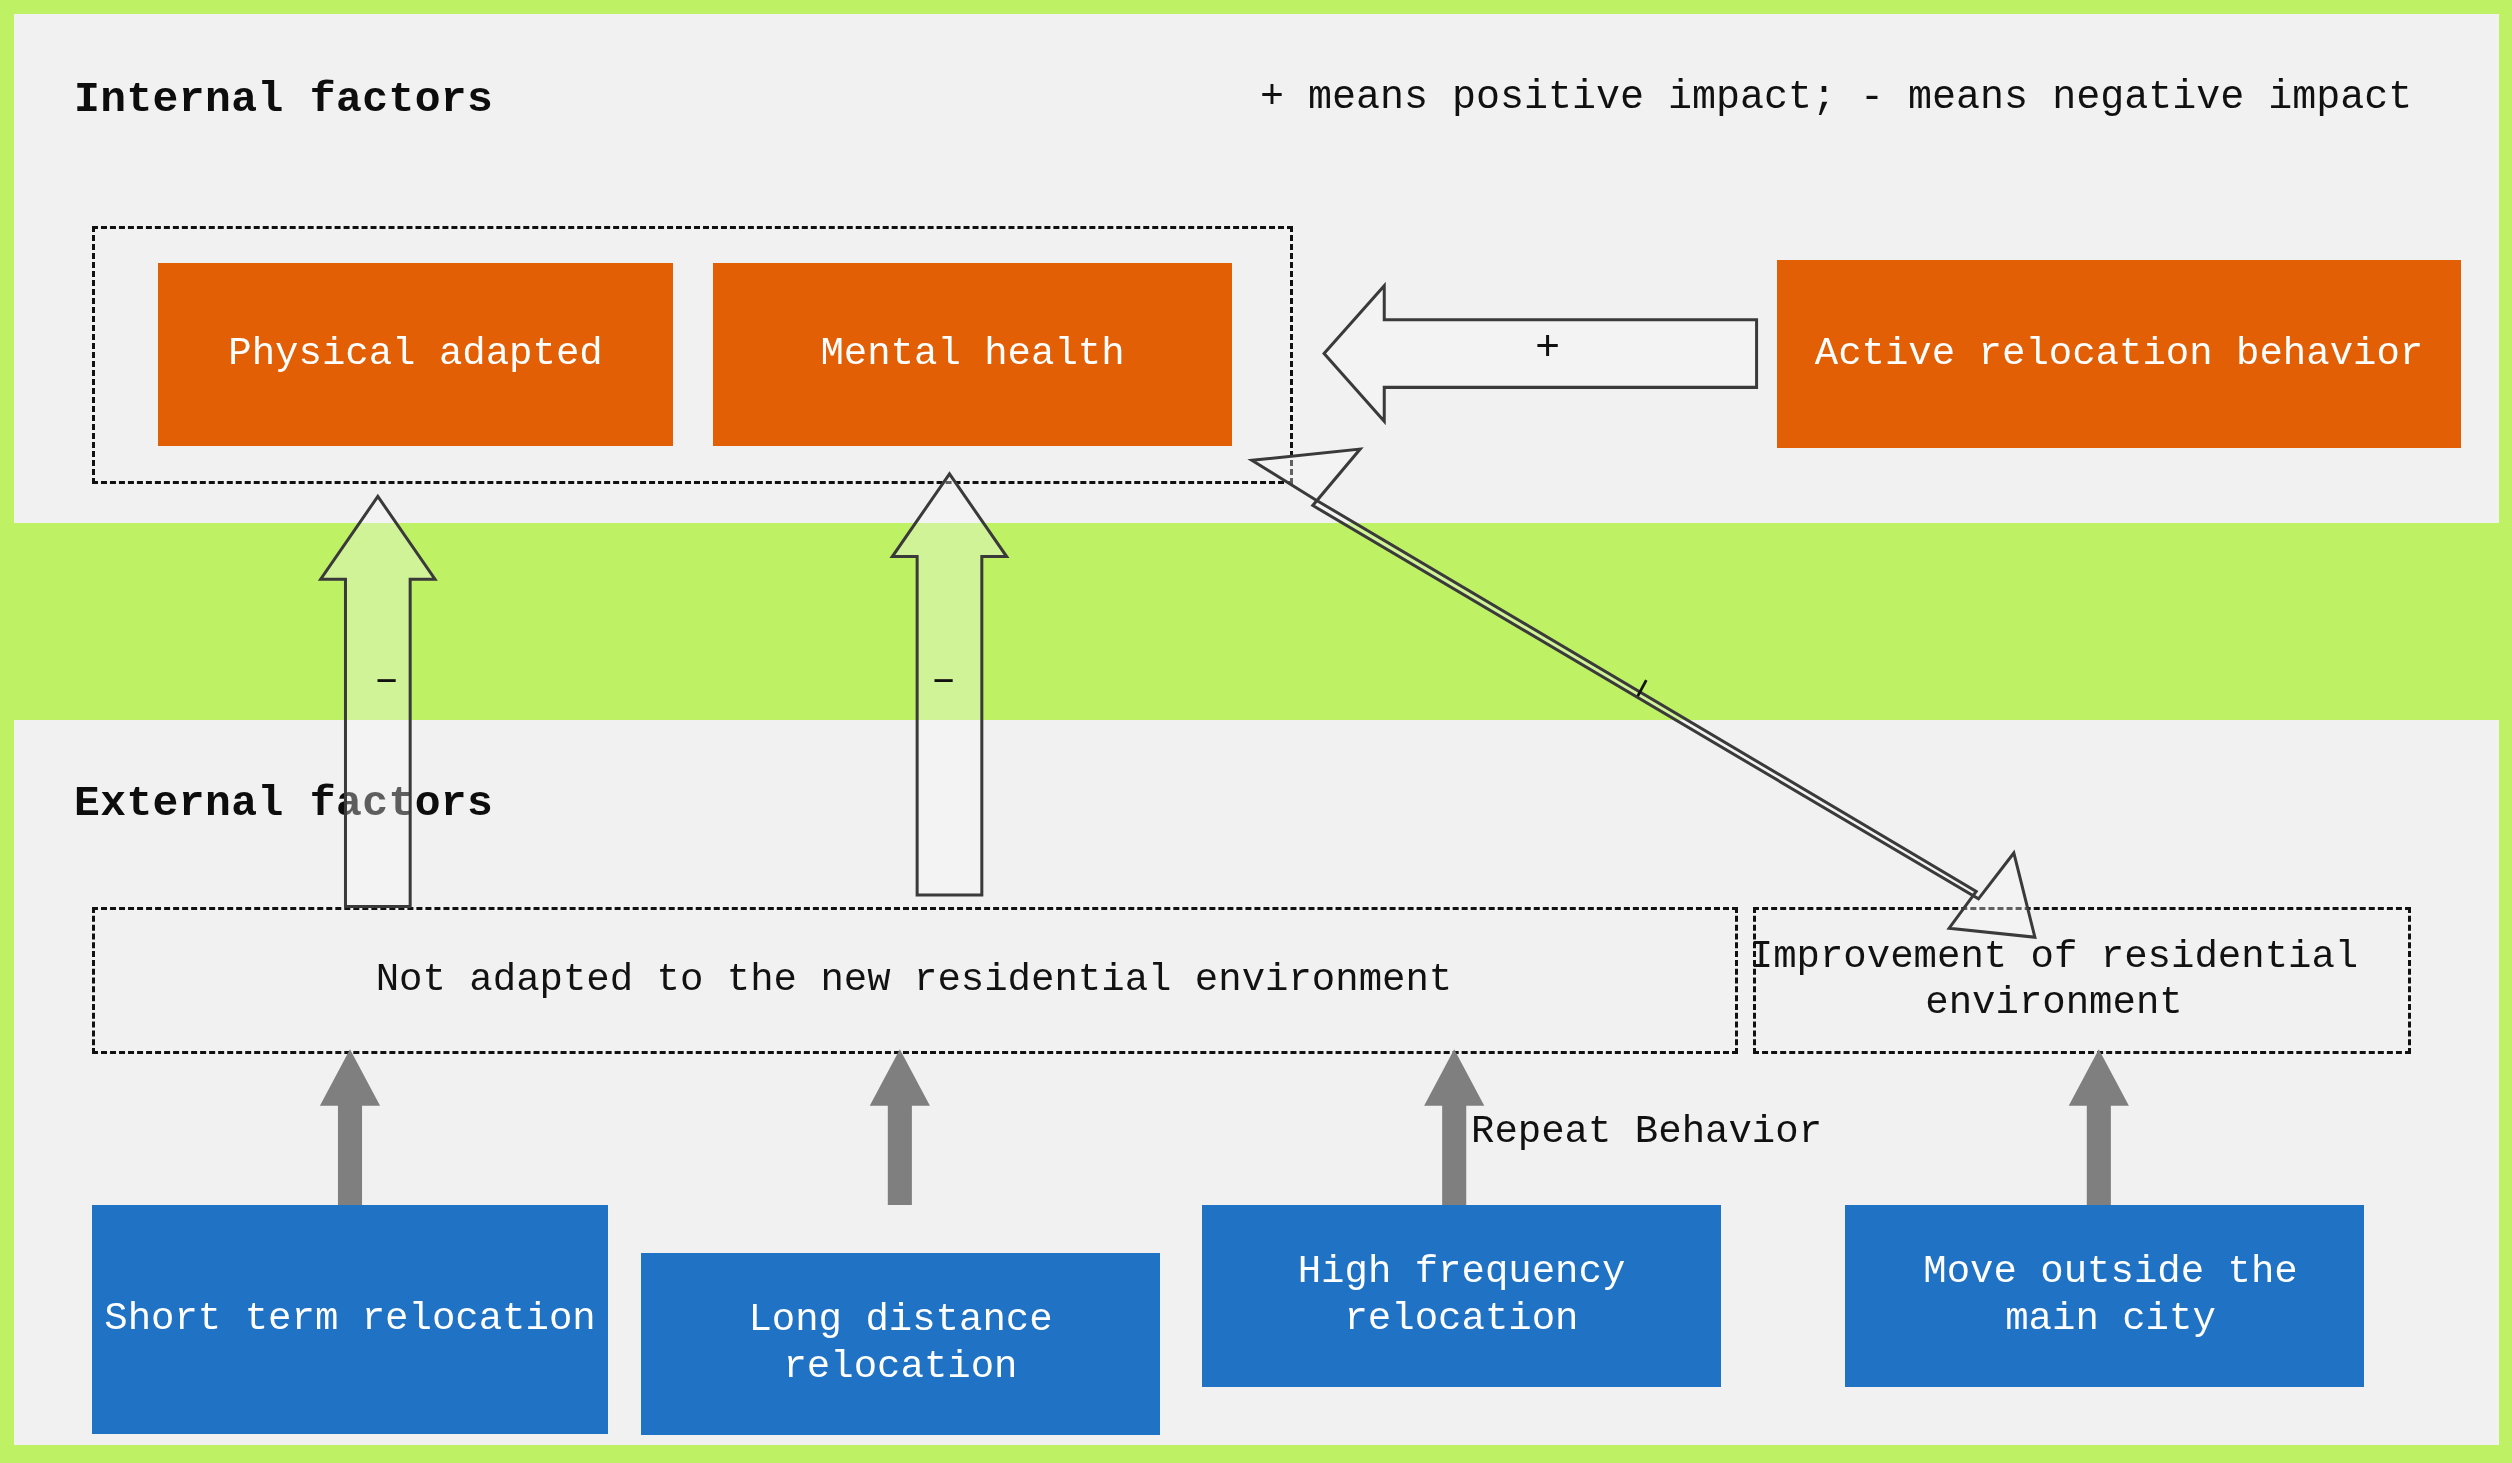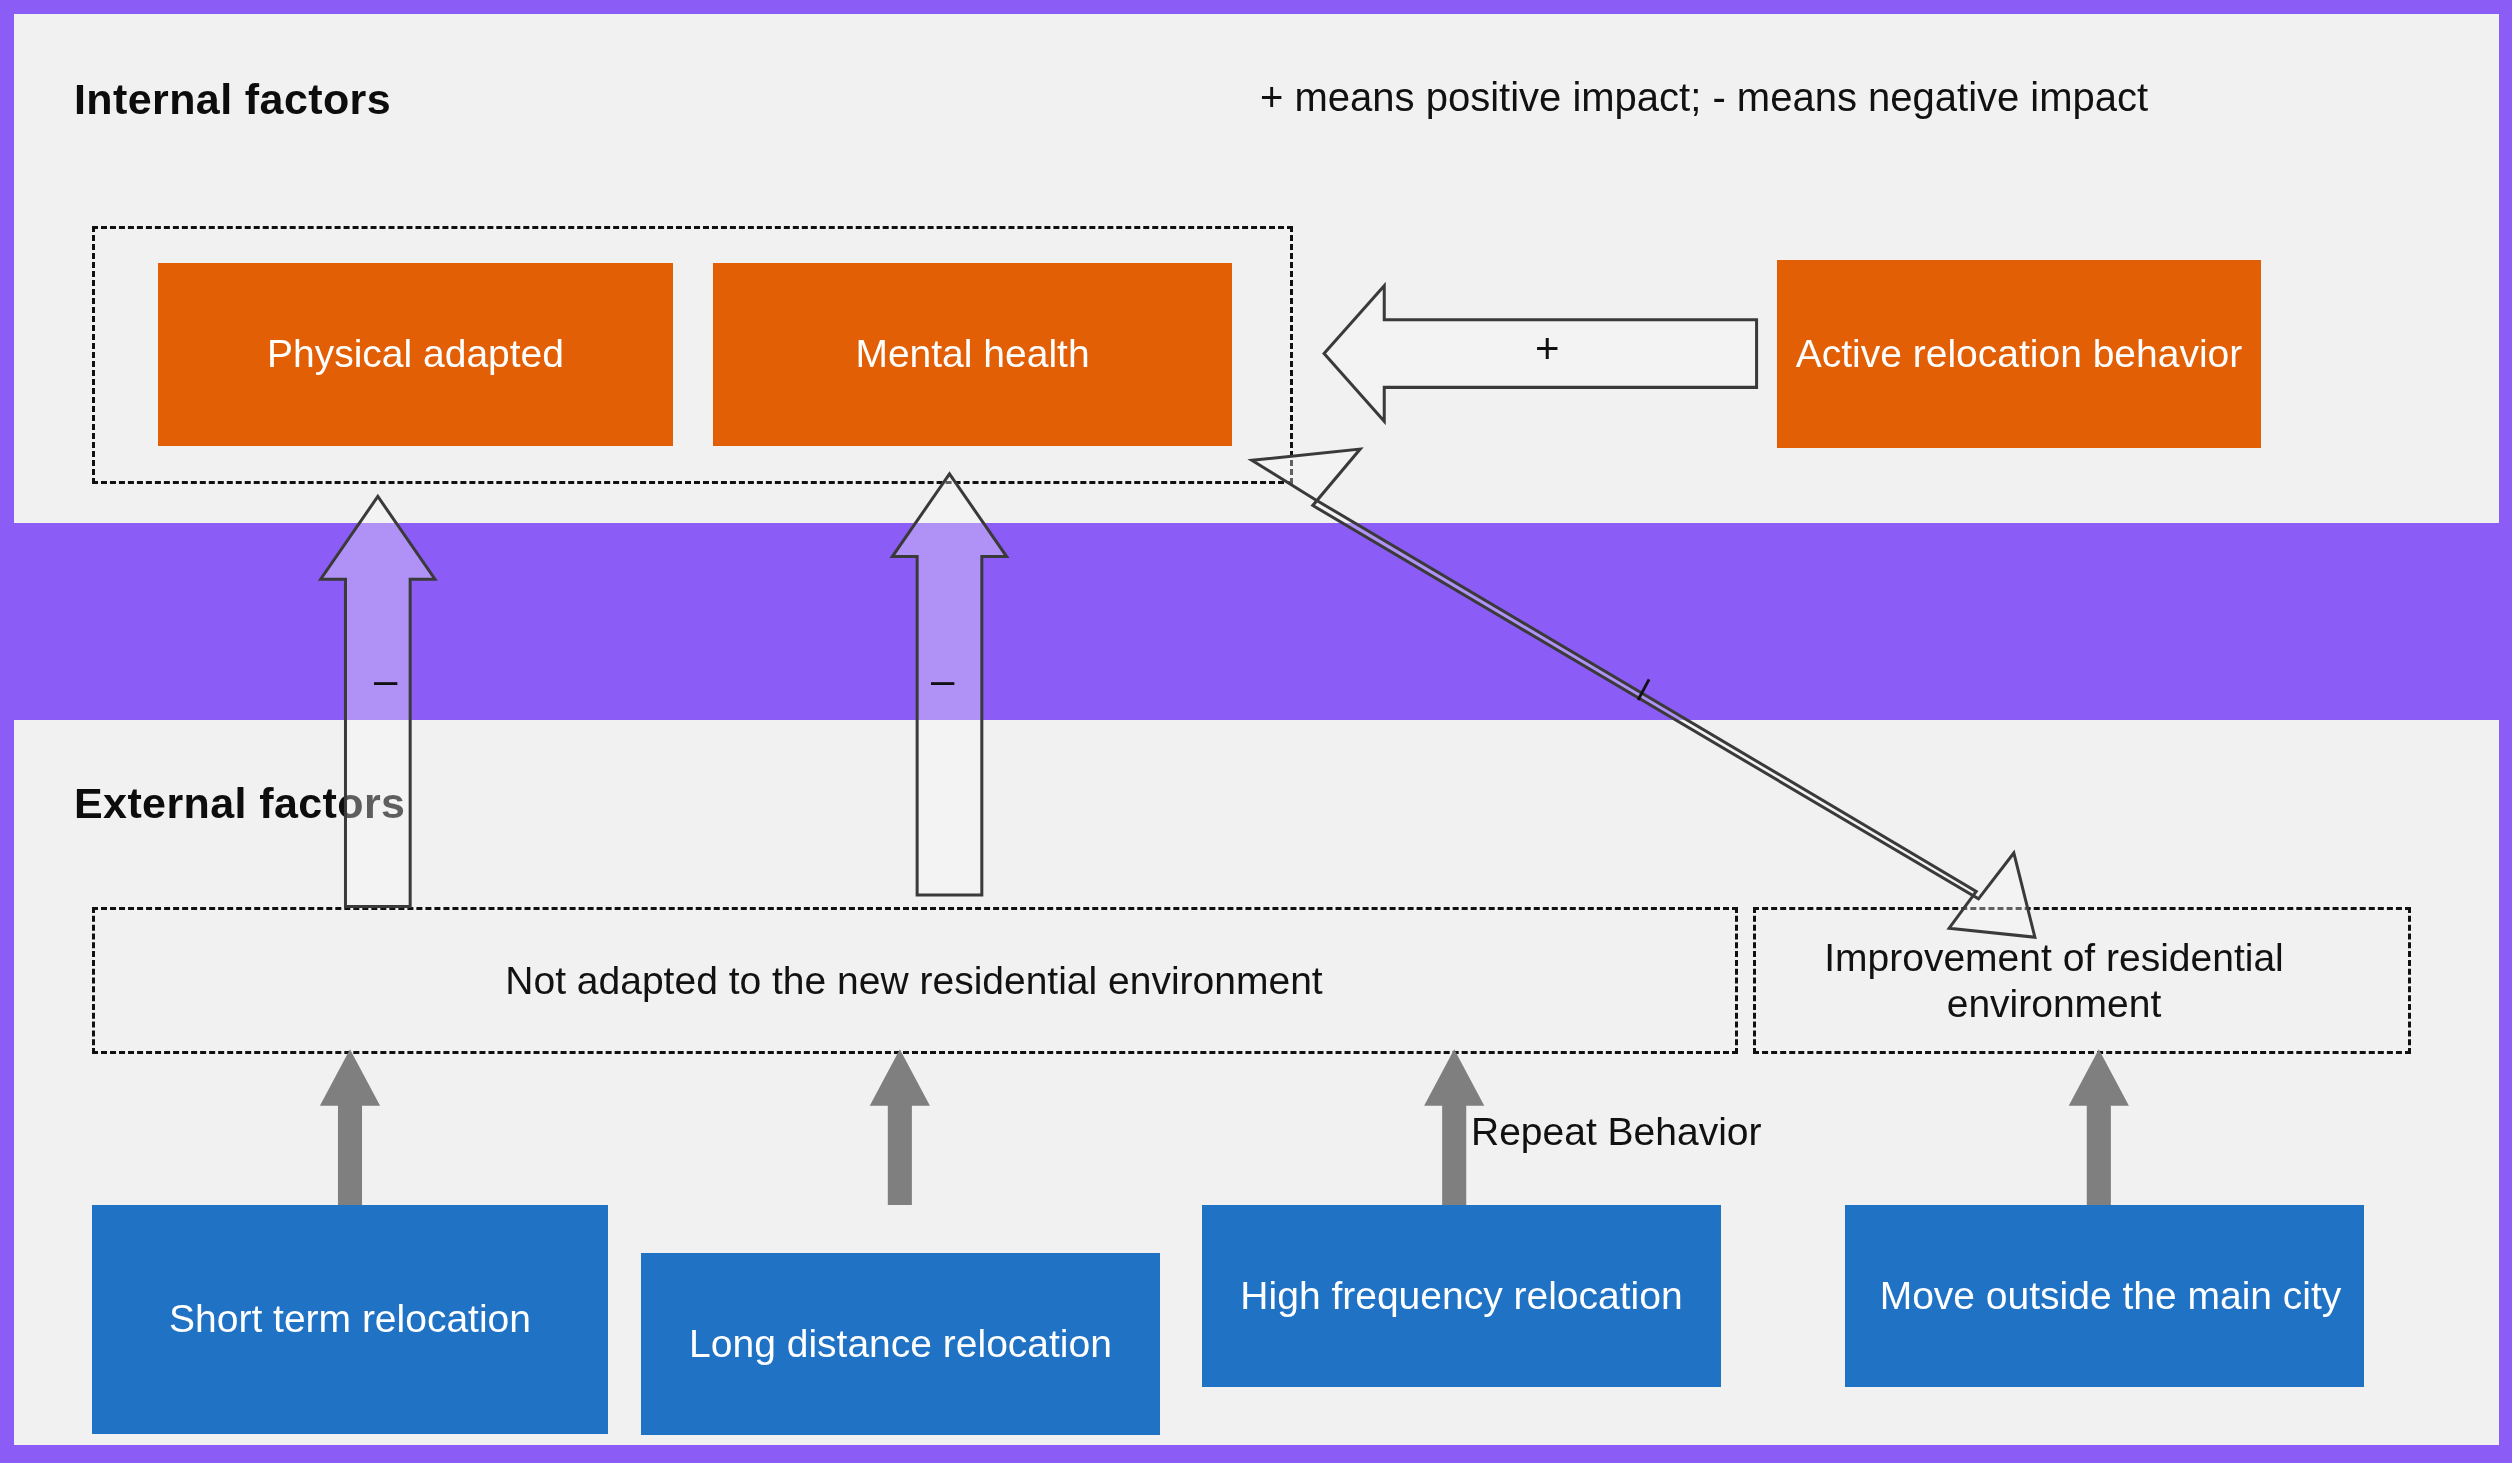--- a/index.html
+++ b/index.html
@@ -4,22 +4,22 @@
 <style>
   html, body {
     margin: 0;
     padding: 0;
     background: #ffffff;
   }
   #canvas {
     position: relative;
     width: 2512px;
     height: 1463px;
-    background: #8b5cf6;
-    font-family: Liberation Sans, sans-serif;
+    background: #bef264;
+    font-family: Liberation Mono, monospace;
     overflow: hidden;
   }
   
   .band {
     position: absolute;
     left: 13.5px;
     width: 2485px;
     background: #f1f1f1;
   }
   #band-internal { top: 13.5px;  height: 509px; }
@@ -82,21 +82,21 @@
     color: #ffffff;
     font-size: 39px;
     line-height: 1.2;
     padding: 3px 9px;
   }
   .box.orange { background: #E35F05; }
   .box.blue   { background: #1F72C4; }
 
   #box-physical { left: 158px;  top: 263px; width: 515px; height: 183px; }
   #box-mental   { left: 713px;  top: 263px; width: 519px; height: 183px; }
-  #box-active   { left: 1777px; top: 260px; width: 484px; height: 188px; }
+  #box-active   { left: 1777px; top: 260px; width: 684px; height: 188px; }
 
   #box-short   { left: 92px;  top: 1205px; width: 516px; height: 229px; }
   #box-long    { left: 641px;  top: 1205px; width: 519px; height: 182px; margin-top: 48px; }
   #box-highfreq{ left: 1202px; top: 1205px; width: 519px; height: 182px; }
   #box-outside { left: 1845px; top: 1205px; width: 519px; height: 182px; padding-left: 21px; }
 
   
   #arrow-layer {
     position: absolute;
     left: 0; top: 0;

